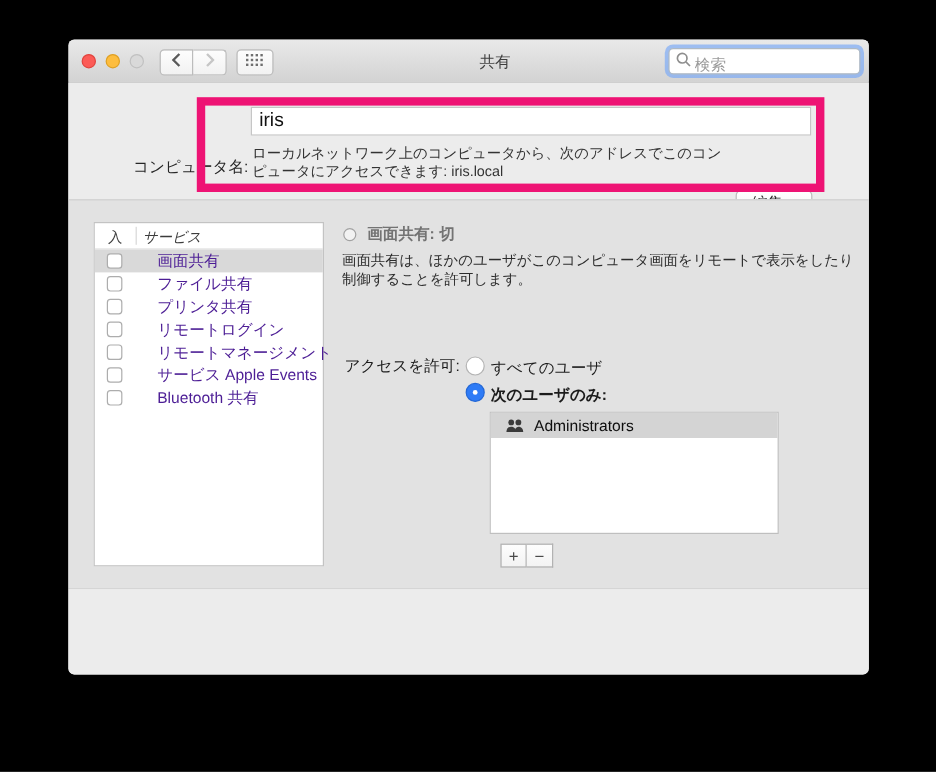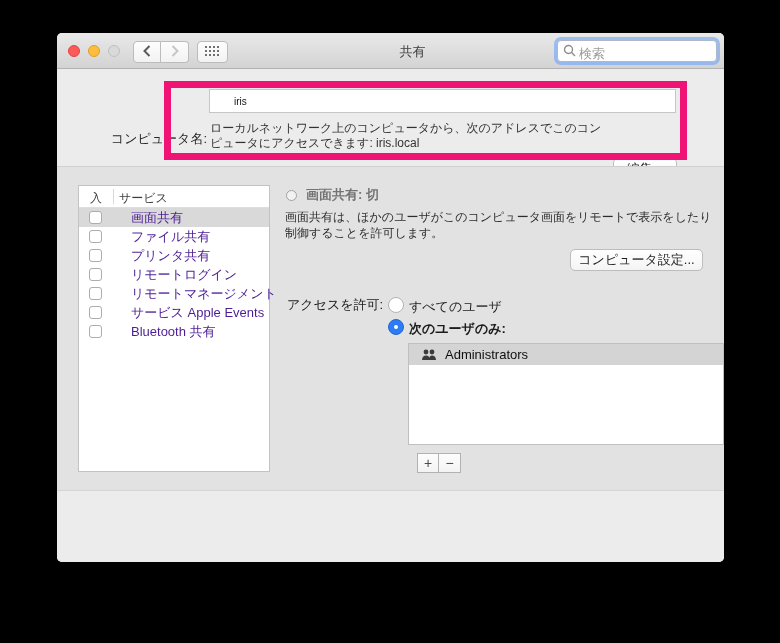--- a/index.html
+++ b/index.html
@@ -34,36 +34,36 @@
   
   .section-top { position:absolute; left:0; top:36px; width:100%; height:97px; background:#ececec; }
   .section-mid { position:absolute; left:0; top:133px; width:100%; height:324px;
     background:#e2e2e2; border-top:1px solid #d0d0d0; }
   .section-bottom { position:absolute; left:0; top:457px; width:100%; height:72px;
     background:#ececec; border-top:1px solid #d5d5d5; border-radius:0 0 5px 5px; }
   
   .cn-label { position:absolute; left:10px; top:61px; width:140px; text-align:right;
     font-size:13px; color:#262626; }
   .cn-field { position:absolute; left:152px; top:56px; width:467px; height:24px;
-    border:1px solid #c6c6c6; background:#fff; font-size:10px; font-family:inherit;
-    padding:0 24px; color:#111; outline:none; }
+    border:1px solid #c6c6c6; background:#fff; font-size:16px; font-family:inherit;
+    padding:0 6px; color:#111; outline:none; }
   .cn-desc { position:absolute; left:153px; top:88px; width:398px; font-size:12px;
     line-height:15px; color:#333; }
   .edit-btn { position:absolute; left:556px; top:92px; width:64px; height:22px;
     background:linear-gradient(#fff,#f4f4f4); border:1px solid #bdbdbd; border-radius:5px;
     font-size:13px; font-family:inherit; color:#1e1e1e;margin-top:33px; }
   .annotation { position:absolute; left:107px; top:48px; width:523px; height:79px;
     border:7px solid #ee1374; pointer-events:none; z-index:5; }
   
   .svc-box { position:absolute; left:21px; top:152px; width:192px; height:287px;
     background:#fff; border:1px solid #c3c3c3; }
   .svc-header { position:relative; height:22px; border-bottom:1px solid #dedede;
     font-size:12px; color:#3c3c3c; }
   .svc-header .col-on { position:absolute; left:0; top:4px; width:34px; text-align:center; }
-  .svc-header .col-name { position:absolute; left:40px; top:4px; }
+  .svc-header .col-name { position:absolute; left:40px; top:4px;font-style:italic; }
   .svc-header .col-div { position:absolute; left:34px; top:3px; bottom:3px; width:1px; background:#d8d8d8; }
   .svc-row { position:relative; height:19px; display:flex; align-items:center; }
   .svc-row.selected { background:#d9d9d9; }
   .svc-row .cb { position:absolute; left:10px; width:13px; height:13px; background:#fff;
     border:1px solid #adadad; border-radius:3px; }
   .svc-row .lbl { position:absolute; left:52px; font-size:13px; color:#4c1d95; white-space:nowrap; }
   
   .status-circle { position:absolute; left:229px; top:157px; width:11px; height:11px;
     border-radius:50%; border:1.5px solid #a2a2a2; background:#f2f2f2; }
   .status-title { position:absolute; left:249px; top:153px; font-size:13px; font-weight:bold; color:#737373; }
@@ -72,21 +72,21 @@
   .compset-btn { position:absolute; left:513px; top:216px; width:133px; height:22px;
     background:linear-gradient(#fff,#f4f4f4); border:1px solid #bdbdbd; border-radius:5px;
     font-size:13px; font-family:inherit; color:#1e1e1e; }
   .access-label { position:absolute; left:230px; top:263px; font-size:13px; color:#1b1b1b; }
   .radio { position:absolute; width:16px; height:16px; border-radius:50%;
     background:#fff; border:1px solid #b4b4b4; }
   .radio.sel { background:#2e7bf6; border-color:#2468d6; }
   .radio.sel::after { content:''; position:absolute; left:5px; top:5px; width:4px; height:4px;
     border-radius:50%; background:#fff; }
   .radio-label { position:absolute; font-size:13px; color:#1b1b1b; }
-  .user-list { position:absolute; left:351px; top:310px; width:316px; height:102px;
+  .user-list { position:absolute; left:351px; top:310px; width:241px; height:102px;
     background:#fff; border:1px solid #bfbfbf; }
   .user-row { height:21px; background:#d4d4d4; display:flex; align-items:center; }
   .user-row .uicon { margin-left:12px; display:flex; }
   .user-row .uname { margin-left:8px; font-size:13px; color:#0e0e0e; }
   .pm-group { position:absolute; left:360px; top:420px; display:flex; }
   .pm { width:22px; height:20px; background:linear-gradient(#fdfdfd,#f3f3f3);
     border:1px solid #b2b2b2; font-size:14px; line-height:1; color:#4a4a4a;
     display:flex; align-items:center; justify-content:center; font-family:inherit; }
   .pm.minus { border-left:none; }
 </style>
@@ -191,21 +191,20 @@
         <div class="svc-row">
           <span class="cb"></span>
           <span class="lbl">Bluetooth 共有</span>
         </div>
       </div>
   </div>
 
   <div class="status-circle"></div>
   <div class="status-title">画面共有: 切</div>
   <div class="svc-desc">画面共有は、ほかのユーザがこのコンピュータ画面をリモートで表示をしたり制御することを許可します。</div>
-  <button class="compset-btn">コンピュータ設定...</button>
 
   <div class="access-label">アクセスを許可:</div>
   <div class="radio" style="left:331px; top:264px;"></div>
   <div class="radio-label" style="left:352px; top:265px;">すべてのユーザ</div>
   <div class="radio sel" style="left:331px; top:286px;"></div>
   <div class="radio-label" style="left:352px; top:287px;font-weight:bold;">次のユーザのみ:</div>
 
   <div class="user-list">
     <div id="user-rows">
         <div class="user-row">

